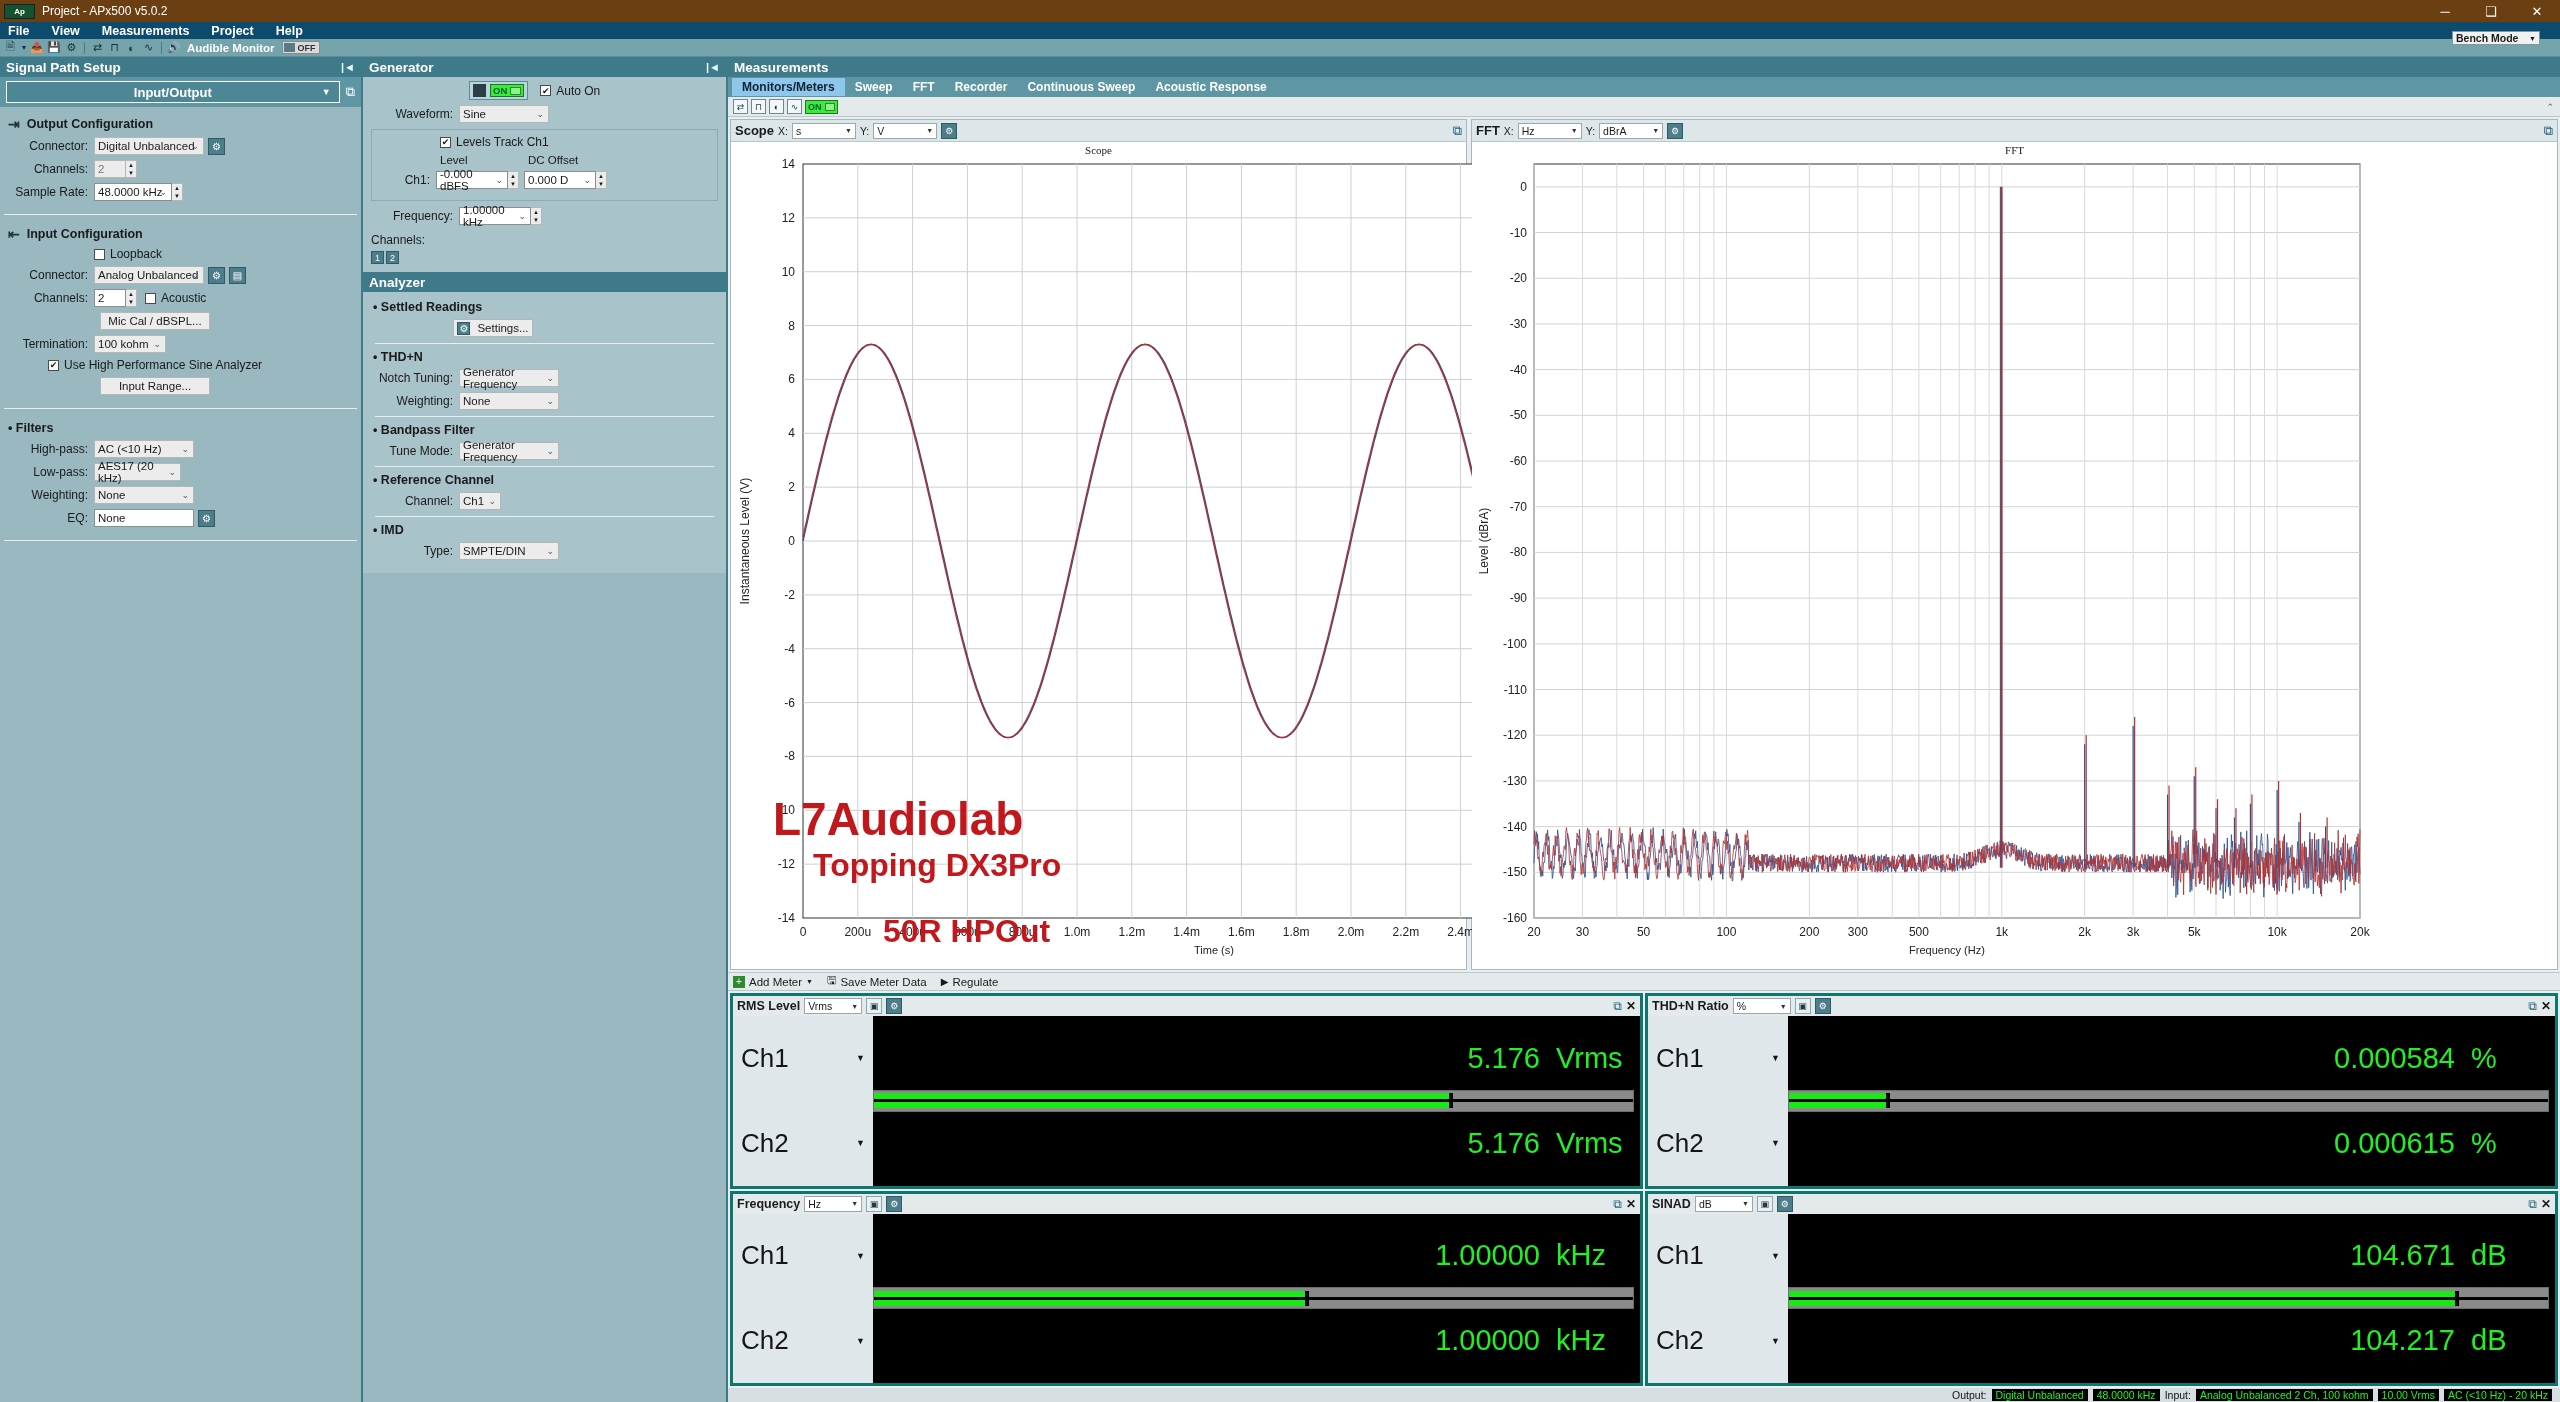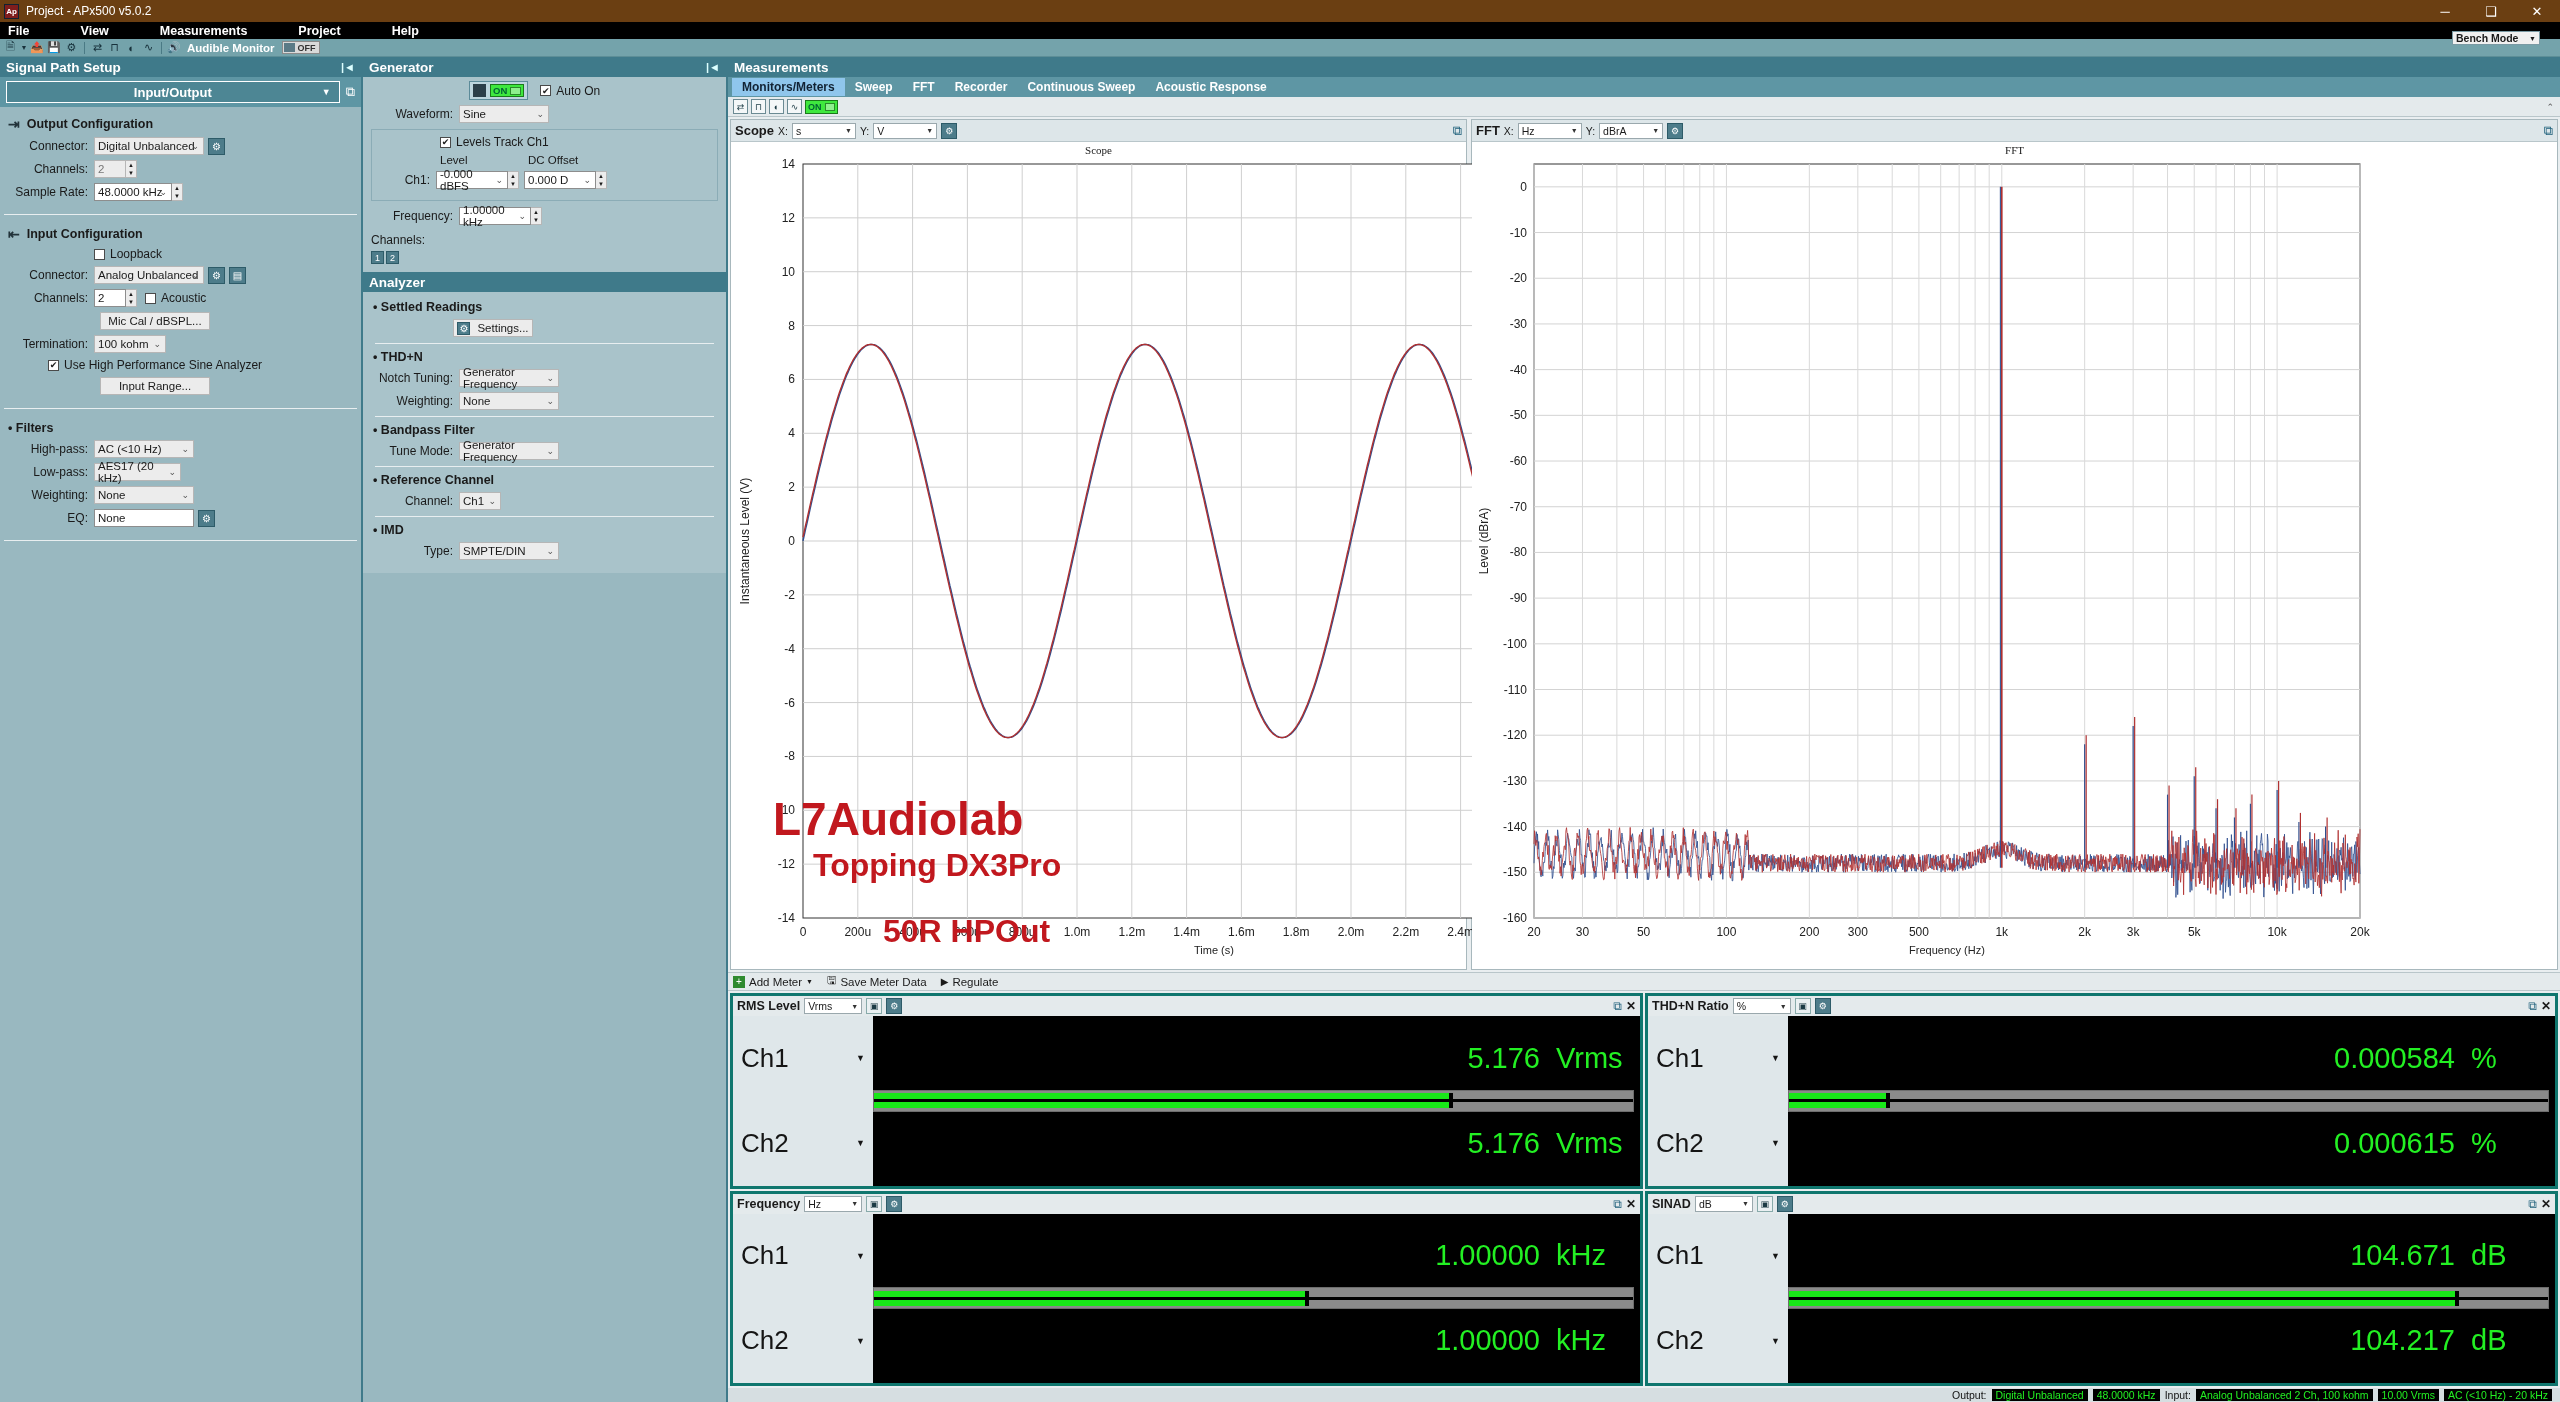--- a/index.html
+++ b/index.html
@@ -13,32 +13,32 @@
     color:#1a1a1a;
     -webkit-font-smoothing:antialiased;
   }
   
   #titlebar {
     height:22px; background:#6b3f12; color:#fff;
     display:flex; align-items:center; padding-left:4px;
     font-size:12px;
   }
   #titlebar .ap-logo {
-    width:15px;height:15px;background:#7f1d1d;color:#fff;
+    width:31px;height:15px;background:#14532d;color:#fff;
     font-size:8px;font-weight:bold;display:flex;align-items:center;justify-content:center;
     margin-right:7px;border:1px solid #123;
   }
   #titlebar .wintitle { flex:1; }
   #titlebar .winbtns { display:flex; }
   #titlebar .winbtn { width:46px;height:22px;display:flex;align-items:center;justify-content:center;font-size:13px;}
 
   
   #menubar {
-    height:17px; background:#000000; display:flex; align-items:center;
-    padding-left:8px; font-size:12.5px; font-weight:bold; color:#ffffff;gap:29px;
+    height:17px; background:#0c4a6e; display:flex; align-items:center;
+    padding-left:8px; font-size:12.5px; font-weight:bold; color:#ffffff;
   }
   #menubar .mi { margin-right:22px; cursor:default; }
 
   
   #toolbar {
     height:18px; background:#74a3ab; display:flex; align-items:center;
     padding-left:3px; gap:2px; border-bottom:1px solid #5d8e97;
   }
   .tb-icon {
     width:15px;height:15px;display:flex;align-items:center;justify-content:center;

